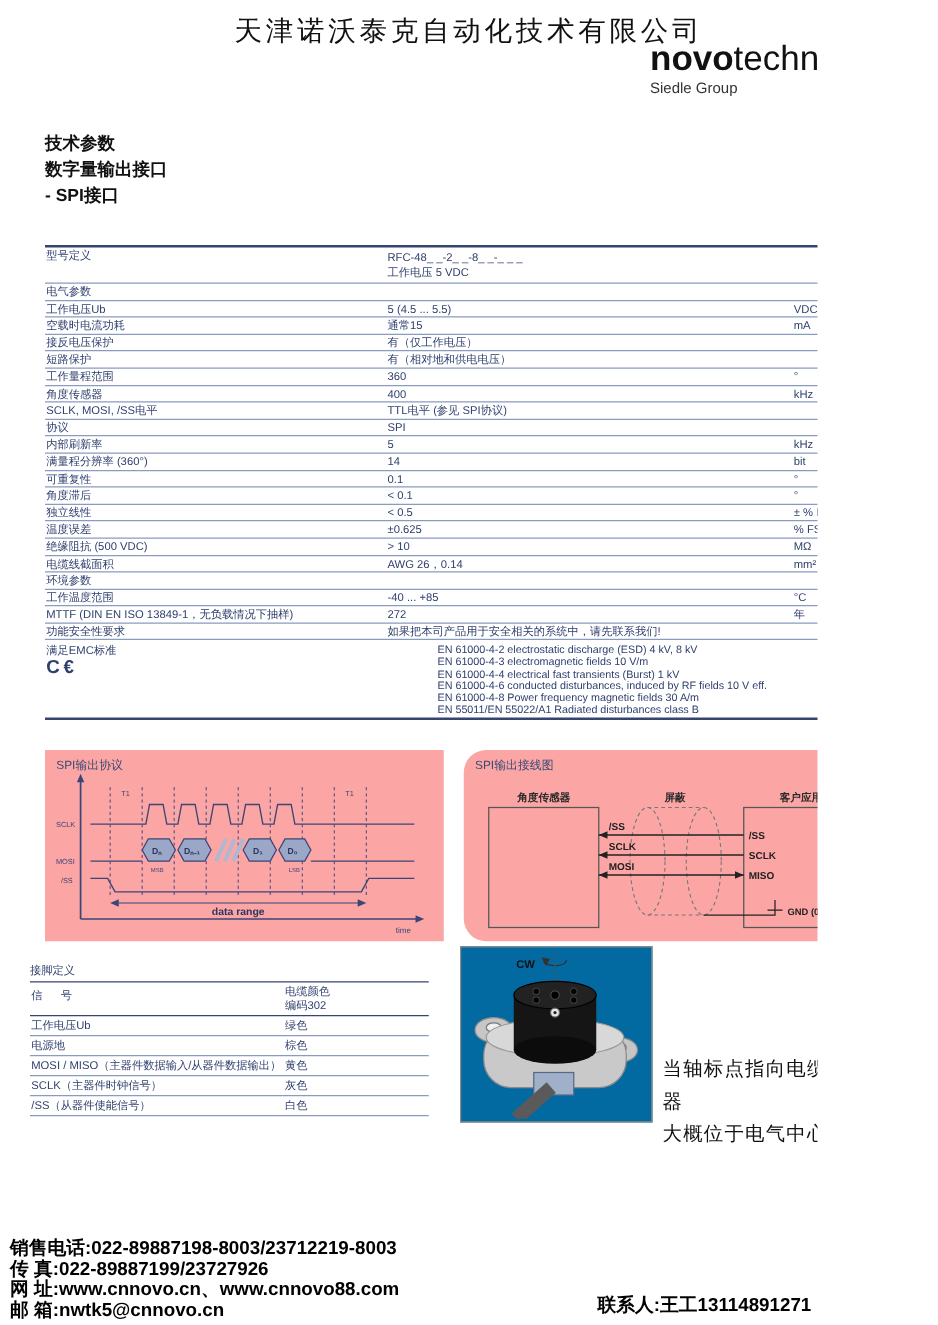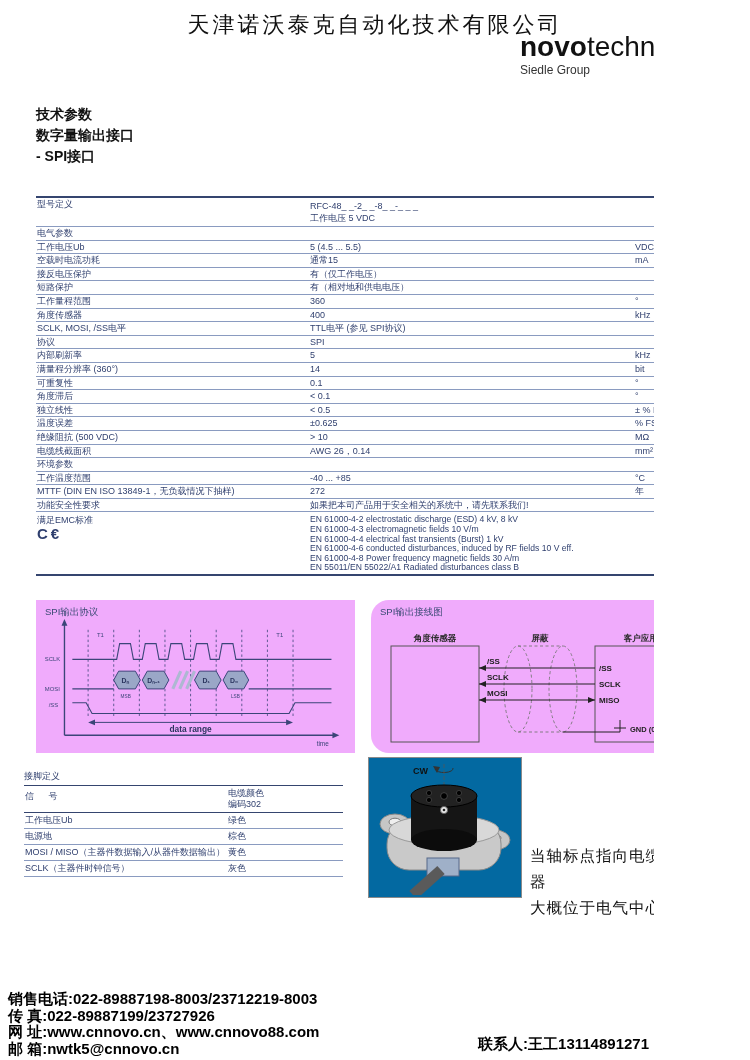--- a/index.html
+++ b/index.html
@@ -22,23 +22,23 @@
   .spec-row.normal,.spec-row.section{height:12.6px;line-height:12.6px;}
   .spec-row.model{height:28px;}
   .spec-row.emc{height:62px;border-bottom:2px solid #35456f;}
   .c-label{position:absolute;left:1px;top:0;white-space:nowrap;}
   .c-value{position:absolute;left:274px;top:0;white-space:nowrap;}
   .c-unit{position:absolute;left:599px;top:0;white-space:nowrap;}
   .spec-row.model .c-value{line-height:12px;padding-top:2px;}
   .spec-row.model .c-value .bold{font-weight:normal;}
   .spec-row.emc .c-label{line-height:12px;padding-top:2px;}
   .ce{font-size:15px;font-weight:bold;letter-spacing:3px;margin-top:2px;}
-  .emc-lines{line-height:9.6px;padding-top:3px;font-size:8.6px;}
-  
-  .panel{position:absolute;background:#f0abfc;}
+  .emc-lines{line-height:9.6px;padding-top:3px;font-size:8.6px;margin-left:40px;}
+  
+  .panel{position:absolute;background:#fca5a5;}
   .panel .ptitle{position:absolute;left:9px;top:6px;font-size:9.5px;color:#3a4a74;}
   .panel-left{left:36px;top:600px;width:319px;height:153px;}
   .panel-right{left:371px;top:600px;width:347px;height:153px;border-radius:18px;}
   .panel svg{position:absolute;left:6px;top:16px;}
   
   .pin-table{position:absolute;left:24px;top:770px;width:319px;color:#2f3f6e;font-size:9px;}
   .pin-title{border-bottom:1.5px solid #35456f;padding-bottom:2px;}
   .pin-head{position:relative;height:26px;border-bottom:1.5px solid #35456f;}
   .pin-head .sig{position:absolute;left:1px;top:4px;letter-spacing:6px;}
   .pin-head .col2{position:absolute;left:204px;top:2px;line-height:11px;}
@@ -317,20 +317,24 @@
           <div class="col">棕色</div>
         </div>
         <div class="pin-row">
           <div class="sig">MOSI / MISO（主器件数据输入/从器件数据输出）</div>
           <div class="col">黄色</div>
         </div>
         <div class="pin-row">
           <div class="sig">SCLK（主器件时钟信号）</div>
           <div class="col">灰色</div>
         </div>
+        <div class="pin-row">
+          <div class="sig">/SS（从器件使能信号）</div>
+          <div class="col">白色</div>
+        </div>
       </div>
   </div>
 
   <div class="sensor-box">
     <svg width="150" height="137" viewBox="0 0 150 137">
       <text x="44" y="16" font-size="9" font-weight="bold" fill="#111">CW</text>
       <path d="M 84 10 A 9 4 0 1 1 66 11" fill="none" stroke="#333" stroke-width="1"></path>
       <polygon points="64,8 68,15 71,9" fill="#333"></polygon>
       <line x1="75" y1="6" x2="75" y2="52" stroke="#555" stroke-width="0.8" stroke-dasharray="4,2"></line>
 

